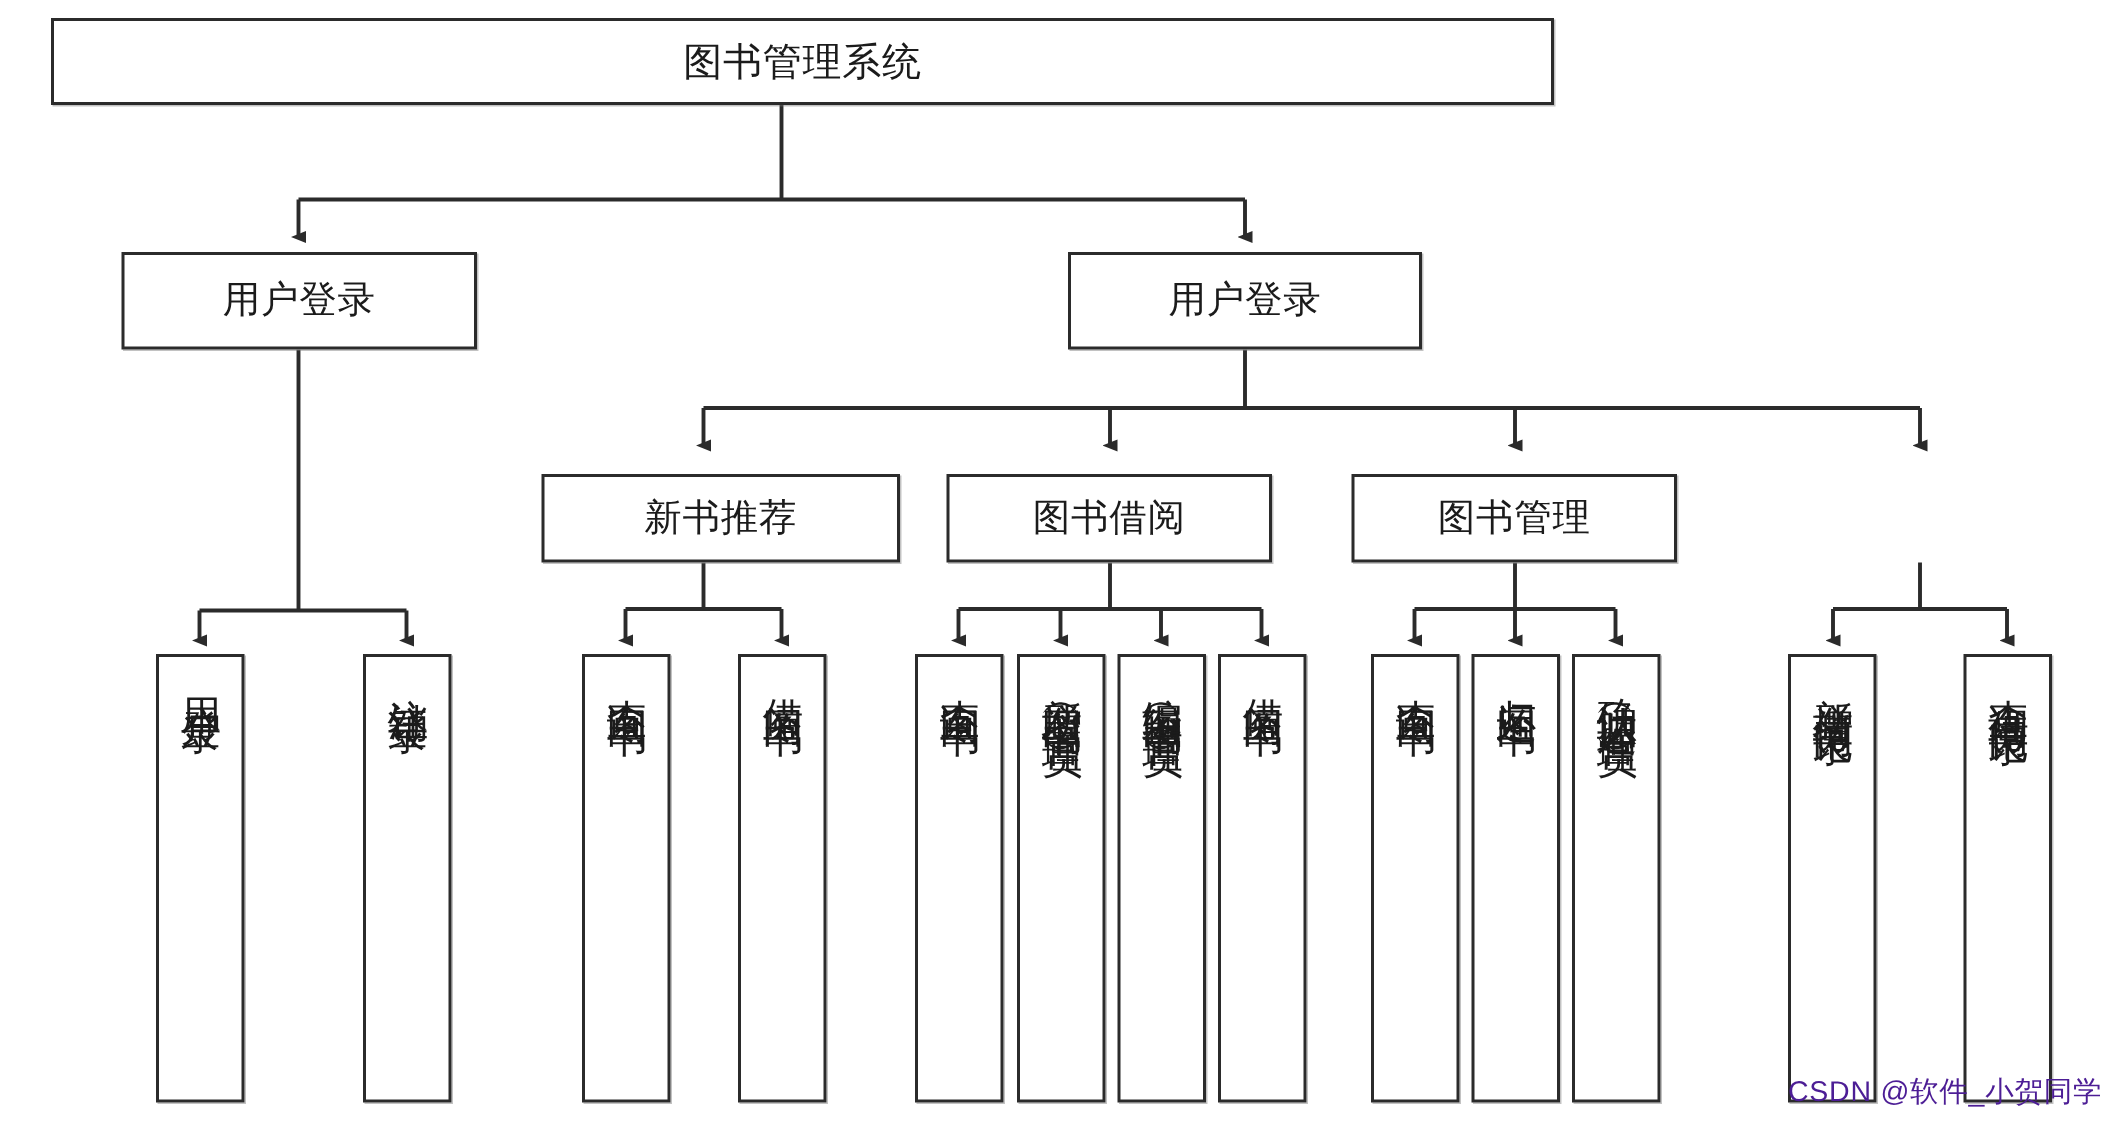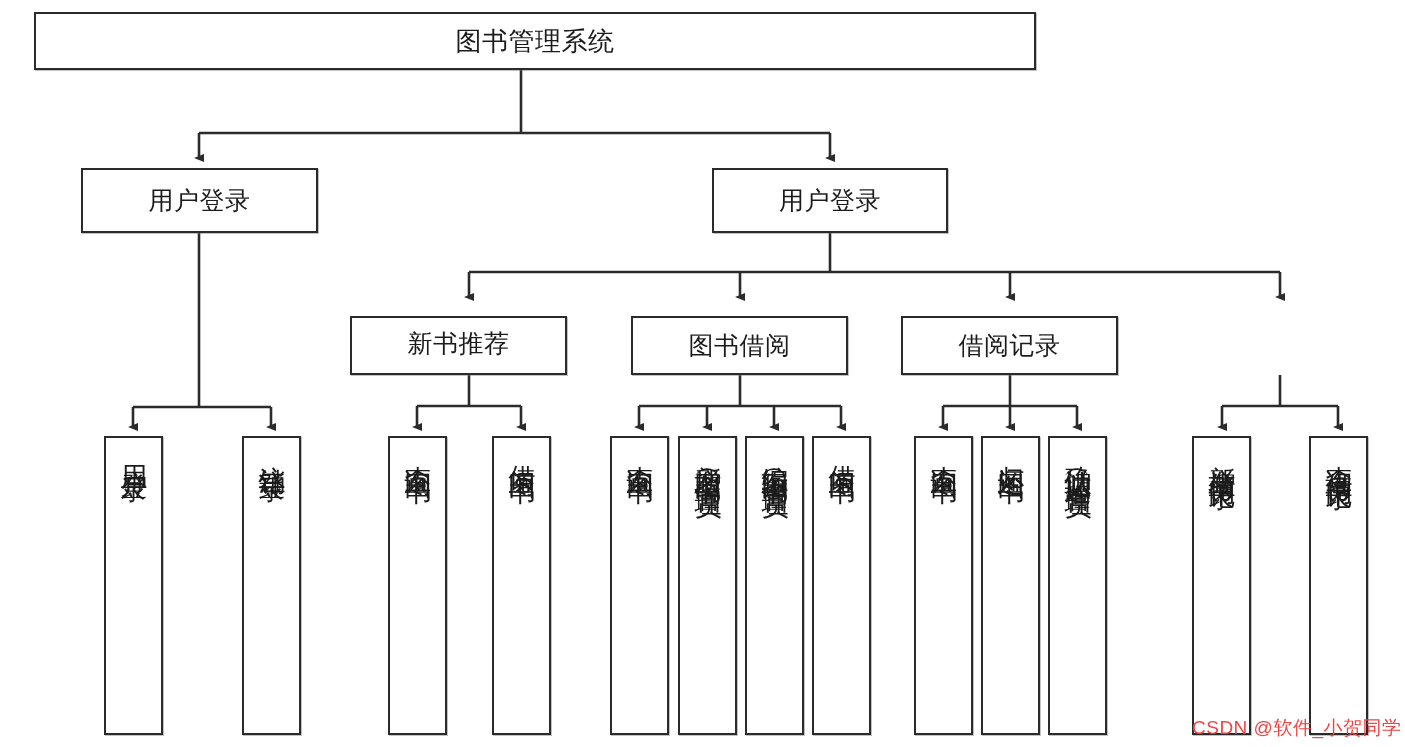--- a/index.html
+++ b/index.html
@@ -58,21 +58,21 @@
   .node.v .label {
     writing-mode: vertical-rl;
     text-orientation: upright;
     font-size: 27px;
     line-height: 1.0;
     letter-spacing: 4px;
     white-space: nowrap;
   }
   .watermark {
     position: absolute;
-    color: #ef4444;
+    color: #4c1d95;
     font-size: 19px;
     white-space: nowrap;
     letter-spacing: 0.5px;
     user-select: none;
   }
 </style>
 </head>
 <body>
 
 <div id="canvas">
@@ -131,28 +131,28 @@
     <span class="label">图书管理系统</span>
   </div>
 
   <div class="node h" style="left:81px; top:168px; width:237px; height:65px;">
     <span class="label">用户登录</span>
   </div>
   <div class="node h" style="left:712px; top:168px; width:236px; height:65px;">
     <span class="label">用户登录</span>
   </div>
 
-  <div class="node h" style="left:350px; top:316px; width:217px; height:59px;font-family:Liberation Mono, monospace;">
+  <div class="node h" style="left:361px; top:316px; width:239px; height:59px;">
     <span class="label">新书推荐</span>
   </div>
   <div class="node h" style="left:631px; top:316px; width:217px; height:59px;">
     <span class="label">图书借阅</span>
   </div>
   <div class="node h" style="left:901px; top:316px; width:217px; height:59px;">
-    <span class="label">借阅记录</span>
+    <span class="label">图书管理</span>
   </div>
 
   <div class="node v" style="left:104px; top:436px; width:59px; height:299px;">
     <span class="label">用户登录</span>
   </div>
   <div class="node v" style="left:242px; top:436px; width:59px; height:299px;">
     <span class="label">注销登录</span>
   </div>
 
   <div class="node v" style="left:388px; top:436px; width:59px; height:299px;">

